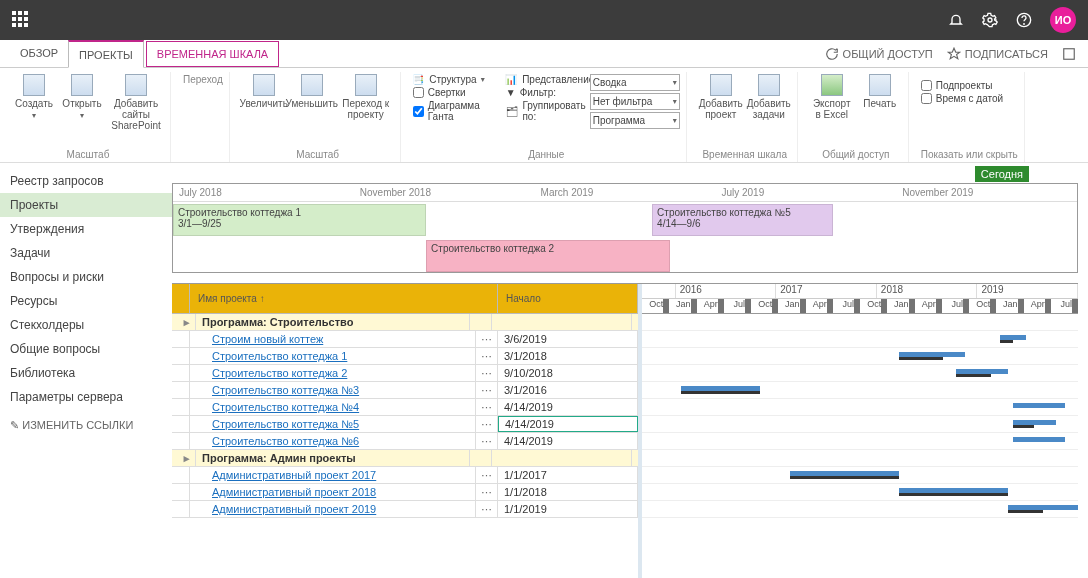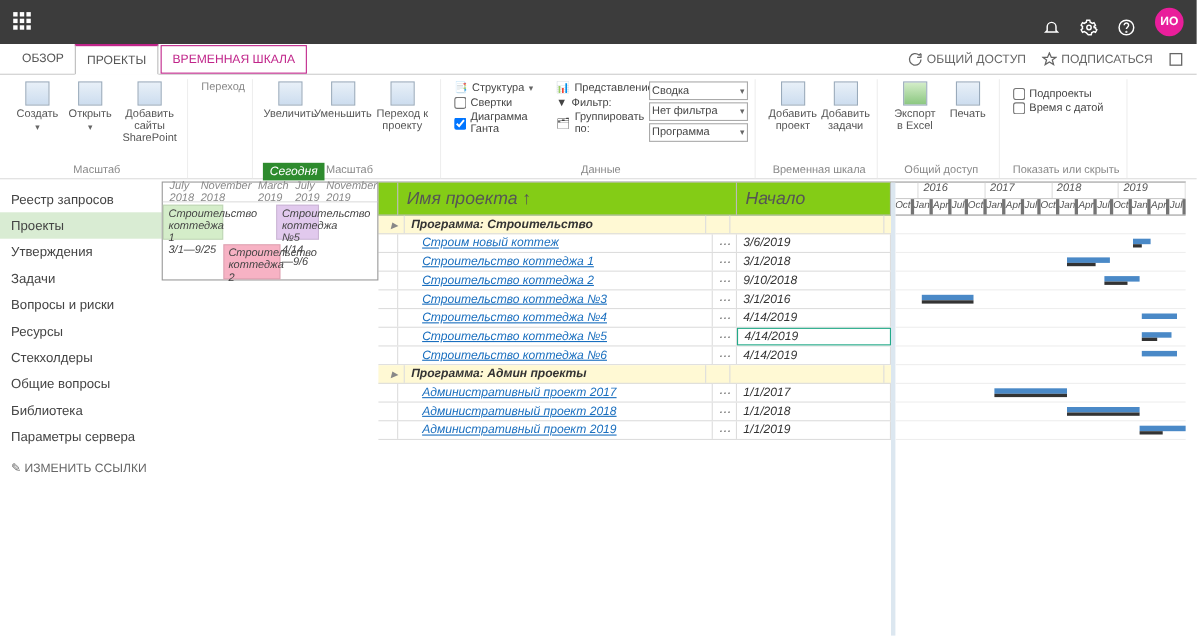--- a/index.html
+++ b/index.html
@@ -1,21 +1,21 @@
 <!DOCTYPE html>
 <html><head>
 <meta charset="utf-8">
 <style>
 * { box-sizing: border-box; margin: 0; padding: 0; font-family: "Segoe UI", Tahoma, sans-serif; }
 body { font-size: 11px; color: #333; background: #fff; width: 1088px; }
 .titlebar { height: 40px; background: #3c3c3c; display: flex; align-items: center; justify-content: space-between; padding: 0 12px; }
 .titlebar-left { display: flex; align-items: center; }
 .waffle { width: 18px; height: 18px; display: grid; grid-template-columns: repeat(3,4px); grid-auto-rows: 4px; gap: 2px; cursor: pointer; }
 .waffle span { background: #fff; }
-.titlebar-right { display: flex; align-items: flex-end; gap: 18px; }
+.titlebar-right { display: flex; align-items: center; gap: 18px; }
 .tb-icon { color: #fff; width: 16px; height: 16px; cursor: pointer; display:flex; align-items:center; justify-content:center; }
 .avatar { width: 26px; height: 26px; border-radius: 50%; background: #e91e9b; color:#fff; display:flex; align-items:center; justify-content:center; font-size:11px; font-weight:600; }
 
 .tabs { display: flex; align-items: center; border-bottom: 1px solid #ccc; padding-left: 10px; height: 28px; position: relative; }
 .tab { padding: 0 10px; height: 28px; line-height: 27px; font-size: 11px; color: #555; cursor: pointer; text-transform: uppercase; }
 .tab.active { border: 1px solid #bbb; border-bottom: 1px solid #fff; background: #fff; border-top: 2px solid #c0258a; margin-bottom: -1px; }
 .tab.alt { border: 1px solid #c0258a; color: #c0258a; margin-left: 2px; height: 26px; line-height: 24px; margin-bottom: -1px; background:#fff; }
 .tabs-right { position: absolute; right: 12px; display: flex; gap: 14px; align-items: center; font-size: 11px; color: #666; }
 .tabs-right span { display: flex; align-items: center; gap: 4px; cursor: pointer; }
 
@@ -31,53 +31,53 @@
 .data-row input[type=checkbox]{ width:11px; height:11px; }
 .sel { border: 1px solid #aaa; font-size: 10px; height: 17px; width: 90px; background:#fff; padding: 0 2px; display:flex; align-items:center; justify-content:space-between; }
 .caret { font-size: 8px; color:#666; }
 
 .main { display: flex; height: 415px; }
 .sidebar { width: 172px; padding: 6px 0; }
 .side-item { padding: 5px 10px; font-size: 12px; color: #444; cursor: pointer; }
 .side-item.active { background: #d9ecd3; }
 .side-edit { padding: 10px; font-size: 11px; color: #666; cursor: pointer; }
 
-.content { flex: 1; display: flex; flex-direction: row; padding: 2px 10px 0 0; font-style: italic; }
+.content { flex: 1; display: flex; flex-direction: column; padding: 2px 10px 0 0; }
 .timeline-wrap { position: relative; border: 1px solid #999; height: 90px; margin-bottom: 10px; }
 .today-badge { position: absolute; right: 48px; top: -18px; background: #2e8b2e; color: #fff; padding: 2px 6px; font-size: 11px; }
 .timeline-labels { display: flex; font-size: 10px; color: #888; height: 18px; align-items: center; border-bottom: 1px solid #ddd; }
 .timeline-labels span { flex: 1; padding-left: 6px; }
 .tl-row { position: relative; height: 36px; }
 .tl-bar { position: absolute; height: 32px; top: 2px; font-size: 10px; color: #444; padding: 2px 4px; border: 1px solid rgba(0,0,0,.1); }
 .bar-green { background: #d4edc9; }
 .bar-pink { background: #f7b2c4; }
 .bar-purple { background: #e1c9ed; }
 
 .grid-area { flex: 1; display: flex; border-top: 1px solid #999; }
 .grid-left { width: 470px; border-right: 4px solid #dce7f0; }
 .col-head { display: flex; height: 30px; }
-.col-head .ch { border: 1px solid #bbb; border-top: none; border-left: none; display: flex; align-items: center; padding: 0 8px; font-size: 16px; color: #555; background: #84cc16; }
+.col-head .ch { border: 1px solid #bbb; border-top: none; border-left: none; display: flex; align-items: center; padding: 0 8px; font-size: 10px; color: #555; background: #eab308; }
 .ch1 { width: 18px; }
 .ch2 { flex: 1; }
 .ch3 { width: 140px; }
 .grow { display: flex; height: 17px; border-bottom: 1px solid #ddd; align-items: center; }
 .grow.group { background: #fff9d4; font-weight: 600; border-right:none; flex-direction:row; }
 .gcell { border-right: 1px solid #ddd; height: 100%; display: flex; align-items: center; padding: 0 6px; font-size: 11px; }
 .gc0 { width: 18px; justify-content:center; color:#888; }
 .gc1 { flex: 1; color: #1a6fbf; text-decoration: underline; cursor: pointer; }
 .gc1.grp { color: #333; text-decoration: none; }
 .gc2 { width: 22px; color:#666; justify-content:center;}
 .gc3 { width: 140px; color: #333; }
 .grow.sel-row .gc3 { border: 1px solid #2a8; background: #fff; }
 
 .grid-right { flex: 1; overflow: hidden; position: relative; }
 .year-head { display: flex; height: 15px; border-bottom: 1px solid #ccc; }
 .year-head div { flex: 1; font-size: 10px; color: #555; padding-left: 4px; border-right: 1px solid #ddd; }
 .month-head { display: flex; height: 15px; border-bottom: 1px solid #999; }
-.month-head div { flex: 1; font-size: 9px; color: #555; text-align: left; border-right: 3px solid #737373; }
+.month-head div { flex: 1; font-size: 9px; color: #555; text-align: right; border-right: 6px solid #737373; }
 .gantt-rows { }
 .gantt-row { height: 17px; border-bottom: 1px solid #eee; position: relative; }
 .gbar { position: absolute; height: 5px; top: 4px; background: #4a89c7; }
 .gbar.prog { background: #333; height: 3px; top: 9px; }
 svg { display:block; }
 </style>
 </head>
 <body>
 
 <div class="titlebar">

